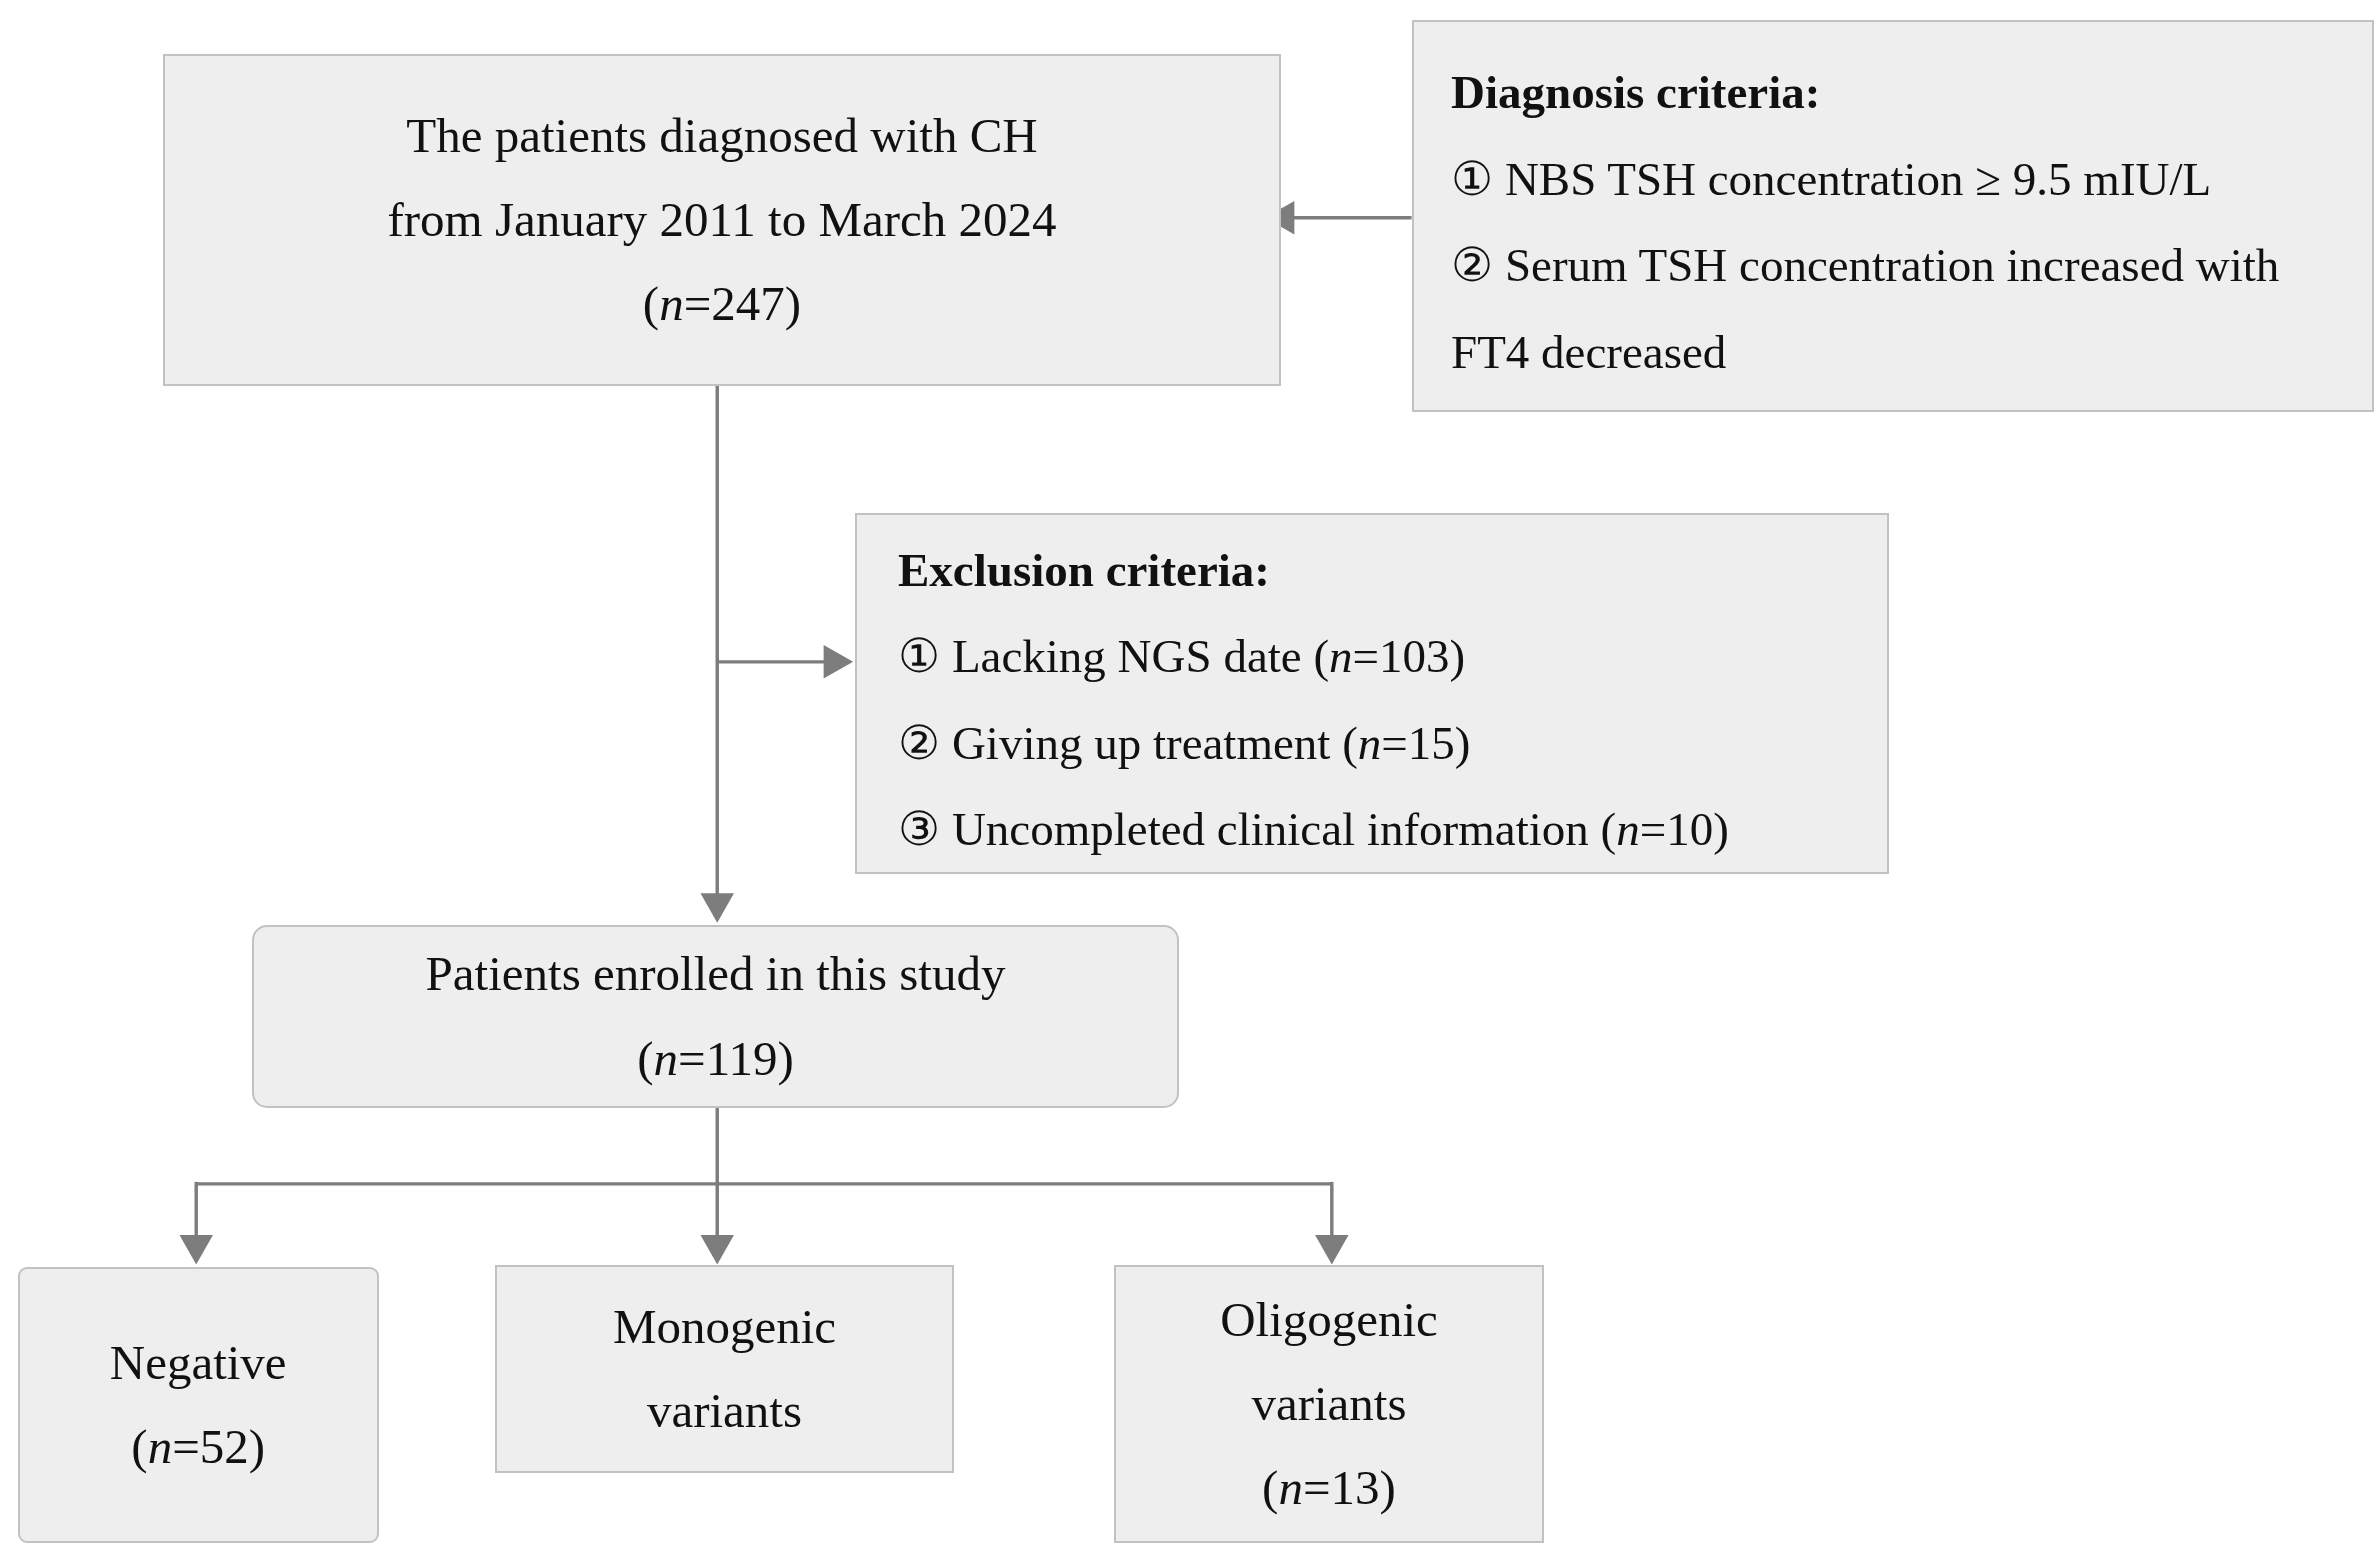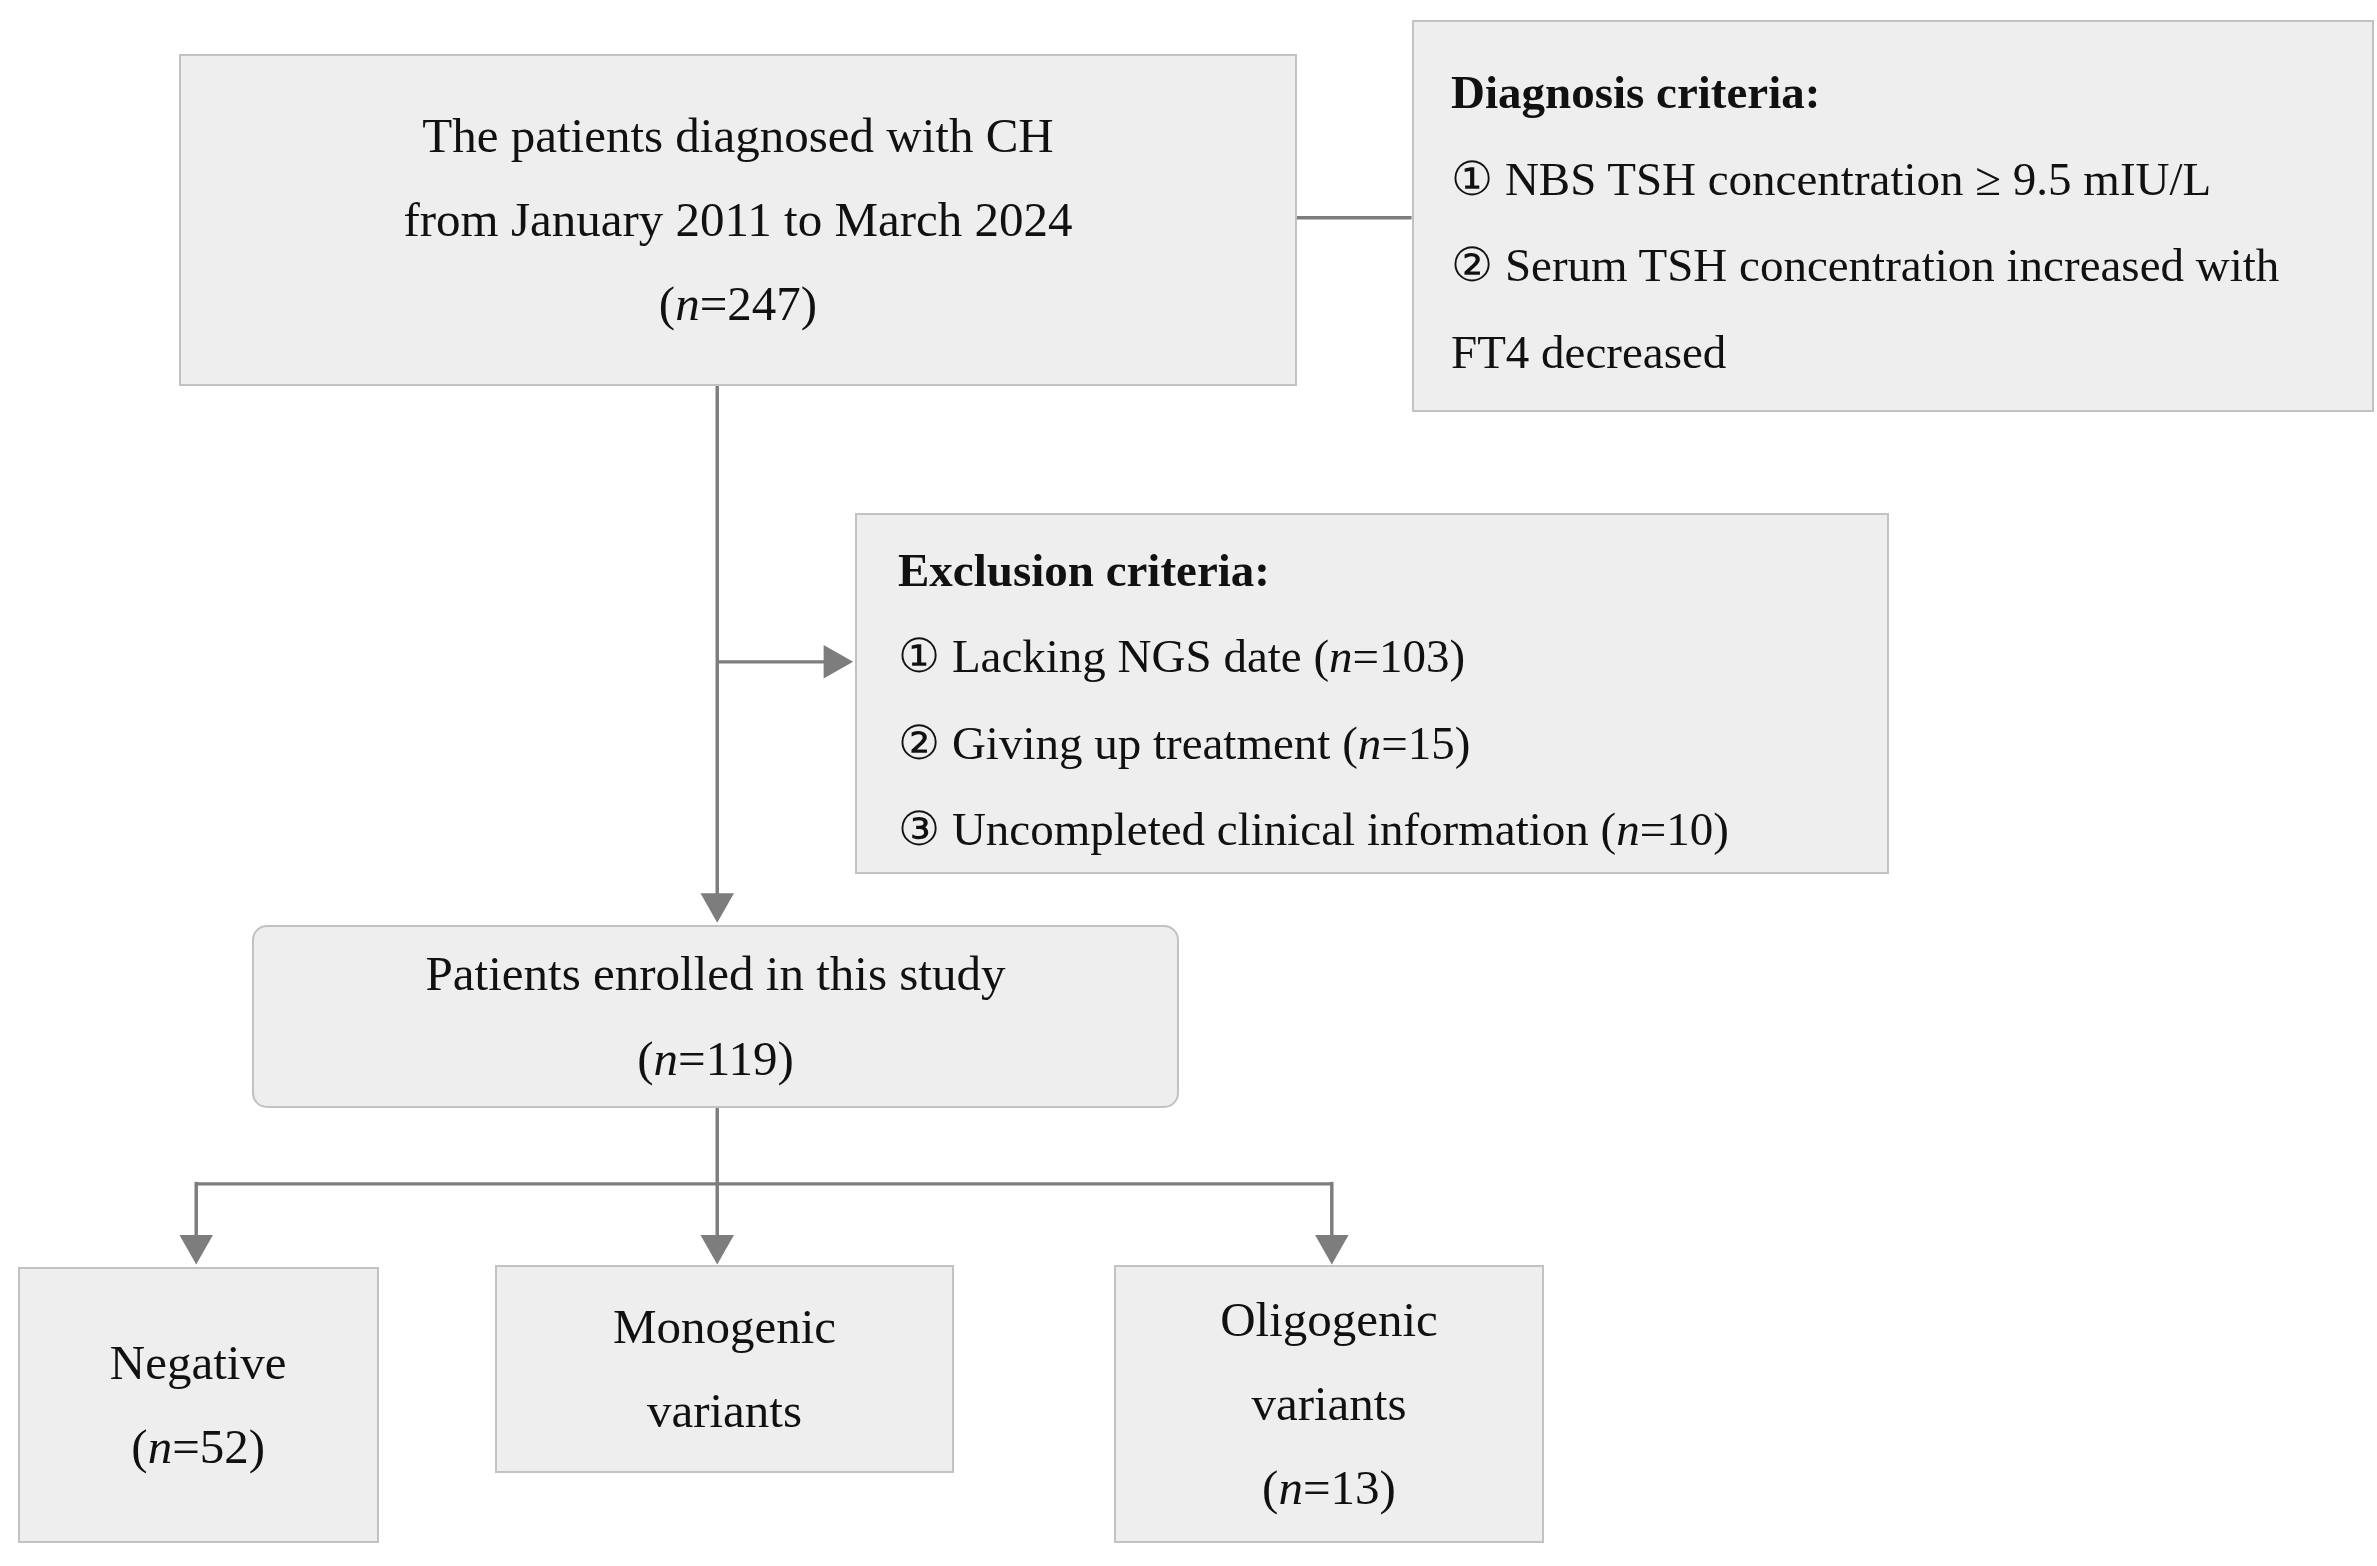--- a/index.html
+++ b/index.html
@@ -36,25 +36,25 @@
     line-height: 1.72;
   }
   .box.criteria {
     text-align: left;
     font-size: 47px;
     line-height: 1.84;
   }
   .box.criteria .title { font-weight: bold; }
 
   
-  .box-top        { left: 179px;  top: 54px;   width: 1118px; height: 332px; }
+  .box-top        { left: 163px;  top: 54px;   width: 1118px; height: 332px; }
   .box-diagnosis  { left: 1412px; top: 19.7px;   width: 962px;  height: 392px; padding: 27.6px 33px 0 37px; }
   .box-exclusion  { left: 855px;  top: 497px;  width: 1034px; height: 361px; padding: 11.8px 29.6px 0 41px; margin-top: 16px; }
   .box-enrolled   { left: 252px;  top: 925px;  width: 927px;  height: 183px; border-radius: 15px; }
-  .box-negative   { left: 17.7px;   top: 1267px; width: 361px;  height: 276px; }
+  .box-negative   { left: 17.7px;   top: 1267px; width: 361px;  height: 276px; border-radius: 9px; }
   .box-monogenic  { left: 495px;  top: 1265px; width: 459px;  height: 208px; }
   .box-oligogenic { left: 1114px; top: 1265px; width: 430px;  height: 278px; }
 
   .line-text i { font-style: italic; }
 </style>
 </head>
 <body>
 
 <div class="canvas" style="--box-fill: #eeeeee; --box-border: #c2c2c2; --arrow: #7d7d7d; --text: #111111;">
 

